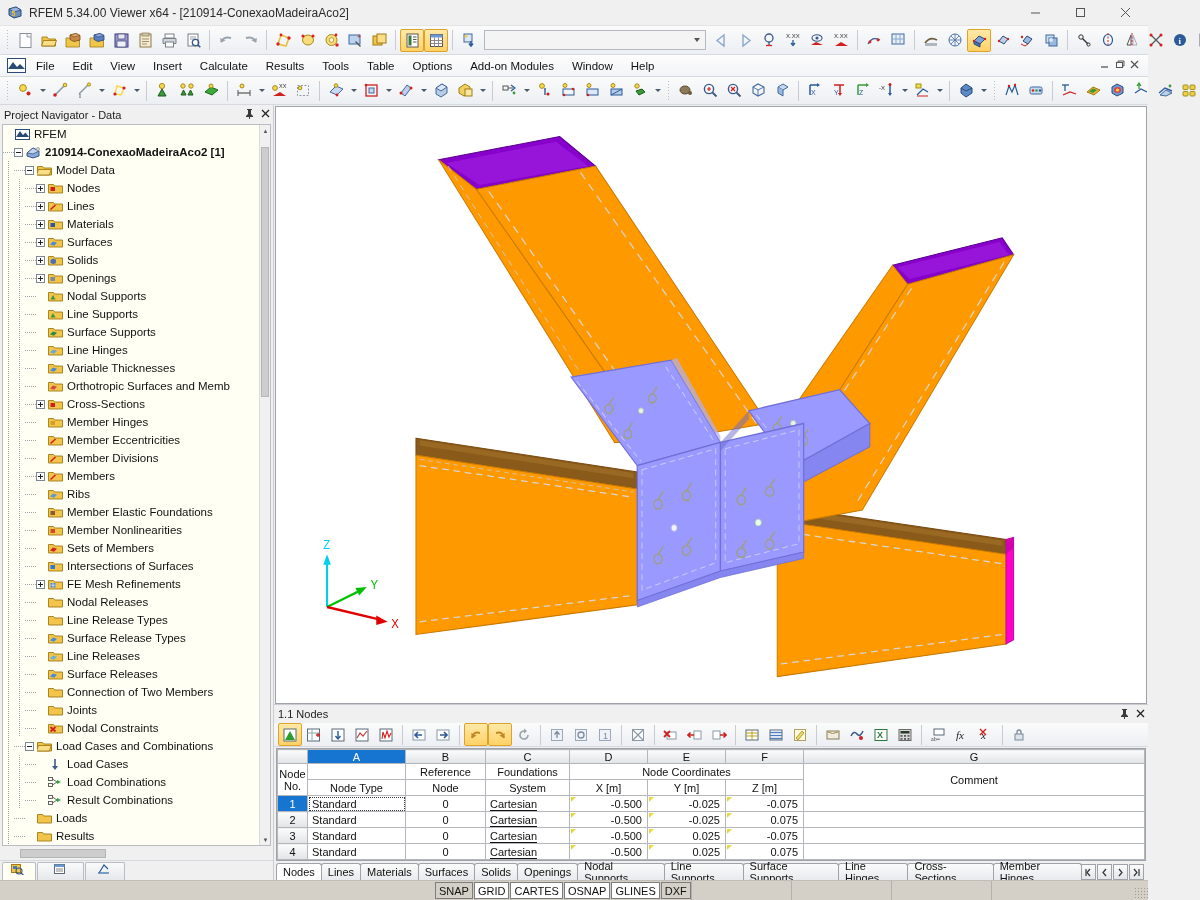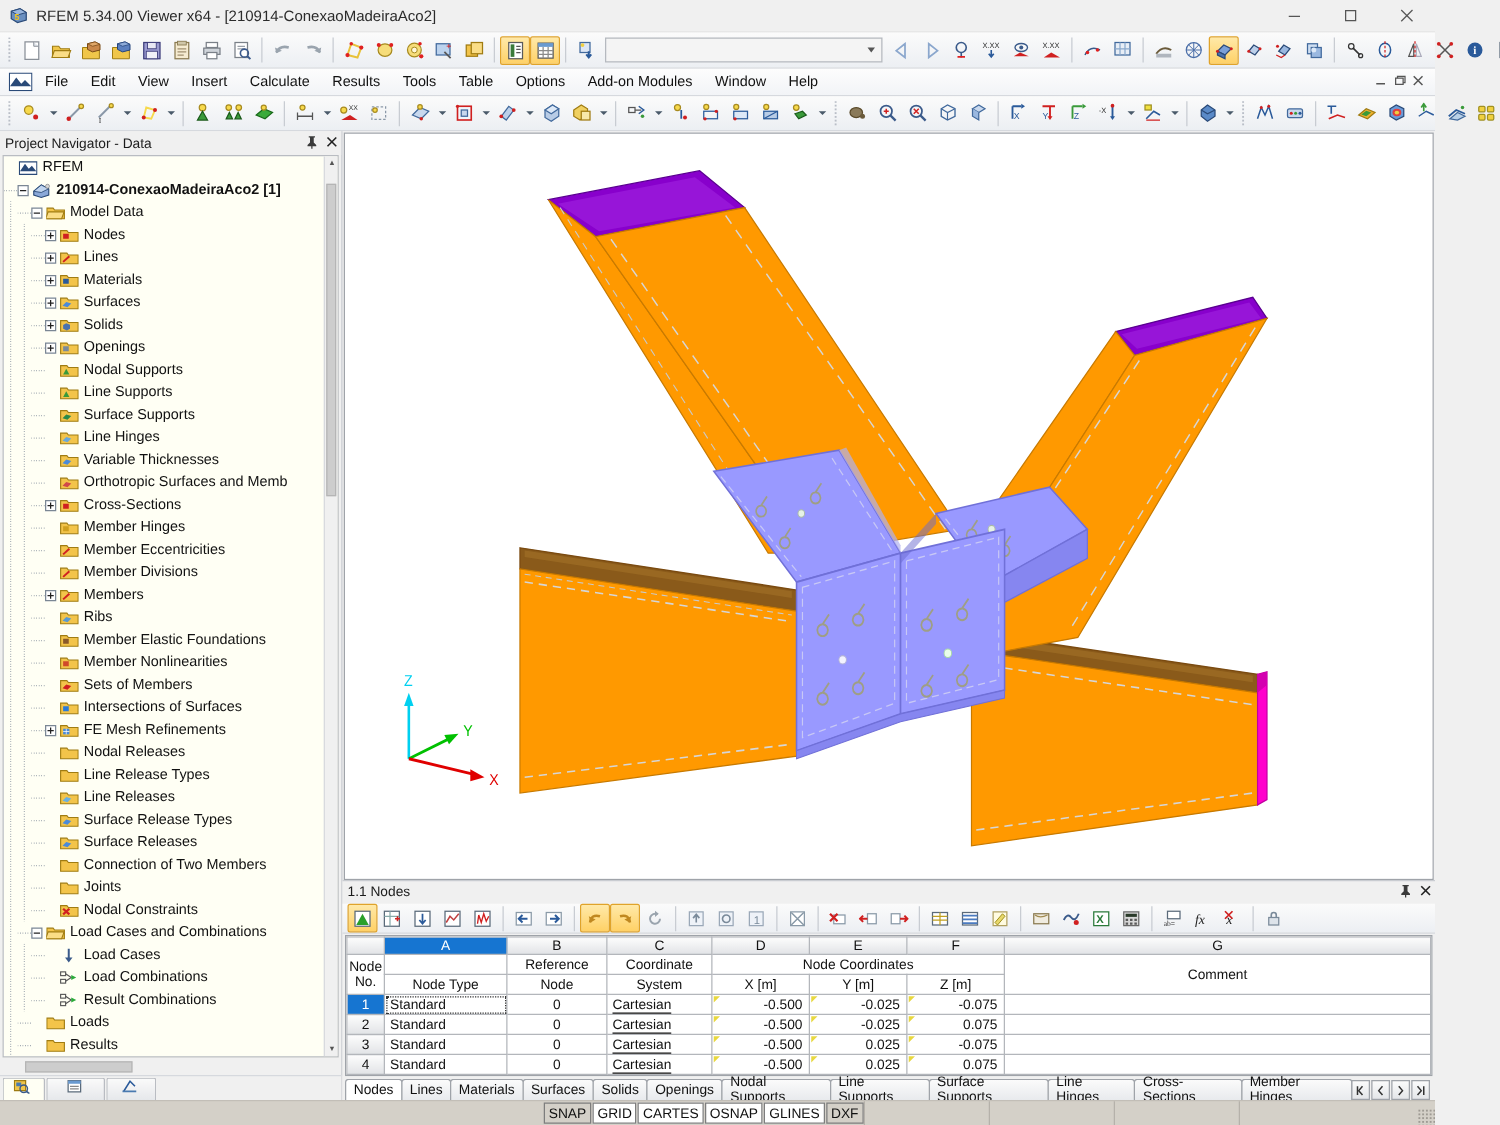--- a/index.html
+++ b/index.html
@@ -1446,39 +1446,39 @@
             <div class="trow">
               <div class="tdepth">
                 <div class="tvline"></div>
                 <div class="tvline"></div>
                 <div class="tdots"></div>
                 <div class="tnoexp"></div>
               </div>
               <span class="tico">
                 <svg width="15" height="13" viewBox="0 0 15 13">
                   <path d="M0.5 2.5 h5 l1.2 1.5 h7.8 v7 h-14 z" fill="#f3c44a" stroke="#a07c12" stroke-width="0.9"></path>
+                  <path d="M2 8.5 L5 5.5 L9 6.8 L6 9.8 Z" fill="#4a8ad8"></path>
+                </svg>
+              </span>
+              <span class="tlabel">Surface Release Types</span>
+            </div>
+            <div class="trow">
+              <div class="tdepth">
+                <div class="tvline"></div>
+                <div class="tvline"></div>
+                <div class="tdots"></div>
+                <div class="tnoexp"></div>
+              </div>
+              <span class="tico">
+                <svg width="15" height="13" viewBox="0 0 15 13">
+                  <path d="M0.5 2.5 h5 l1.2 1.5 h7.8 v7 h-14 z" fill="#f3c44a" stroke="#a07c12" stroke-width="0.9"></path>
                   <path d="M2 8.5 L5 5.5 L9 6.8 L6 9.8 Z" fill="#6ab0e0"></path>
                 </svg>
               </span>
               <span class="tlabel">Line Releases</span>
-            </div>
-            <div class="trow">
-              <div class="tdepth">
-                <div class="tvline"></div>
-                <div class="tvline"></div>
-                <div class="tdots"></div>
-                <div class="tnoexp"></div>
-              </div>
-              <span class="tico">
-                <svg width="15" height="13" viewBox="0 0 15 13">
-                  <path d="M0.5 2.5 h5 l1.2 1.5 h7.8 v7 h-14 z" fill="#f3c44a" stroke="#a07c12" stroke-width="0.9"></path>
-                  <path d="M2 8.5 L5 5.5 L9 6.8 L6 9.8 Z" fill="#4a8ad8"></path>
-                </svg>
-              </span>
-              <span class="tlabel">Surface Release Types</span>
             </div>
             <div class="trow">
               <div class="tdepth">
                 <div class="tvline"></div>
                 <div class="tvline"></div>
                 <div class="tdots"></div>
                 <div class="tnoexp"></div>
               </div>
               <span class="tico">
                 <svg width="15" height="13" viewBox="0 0 15 13">
@@ -2024,21 +2024,21 @@
               <th class="colhead">F</th>
               <th class="colhead">G</th>
             </tr>
             <tr>
               <td class="hcell" rowspan="2">
                 <div>Node</div>
                 <div>No.</div>
               </td>
               <td class="hcell"></td>
               <td class="hcell">Reference</td>
-              <td class="hcell">Coordinate</td>
+              <td class="hcell">Foundations</td>
               <td class="hcell" colspan="3">Node Coordinates</td>
               <td class="hcell" rowspan="2">Comment</td>
             </tr>
             <tr>
               <td class="hcell">Node Type</td>
               <td class="hcell">Node</td>
               <td class="hcell">System</td>
               <td class="hcell">X [m]</td>
               <td class="hcell">Y [m]</td>
               <td class="hcell">Z [m]</td>

